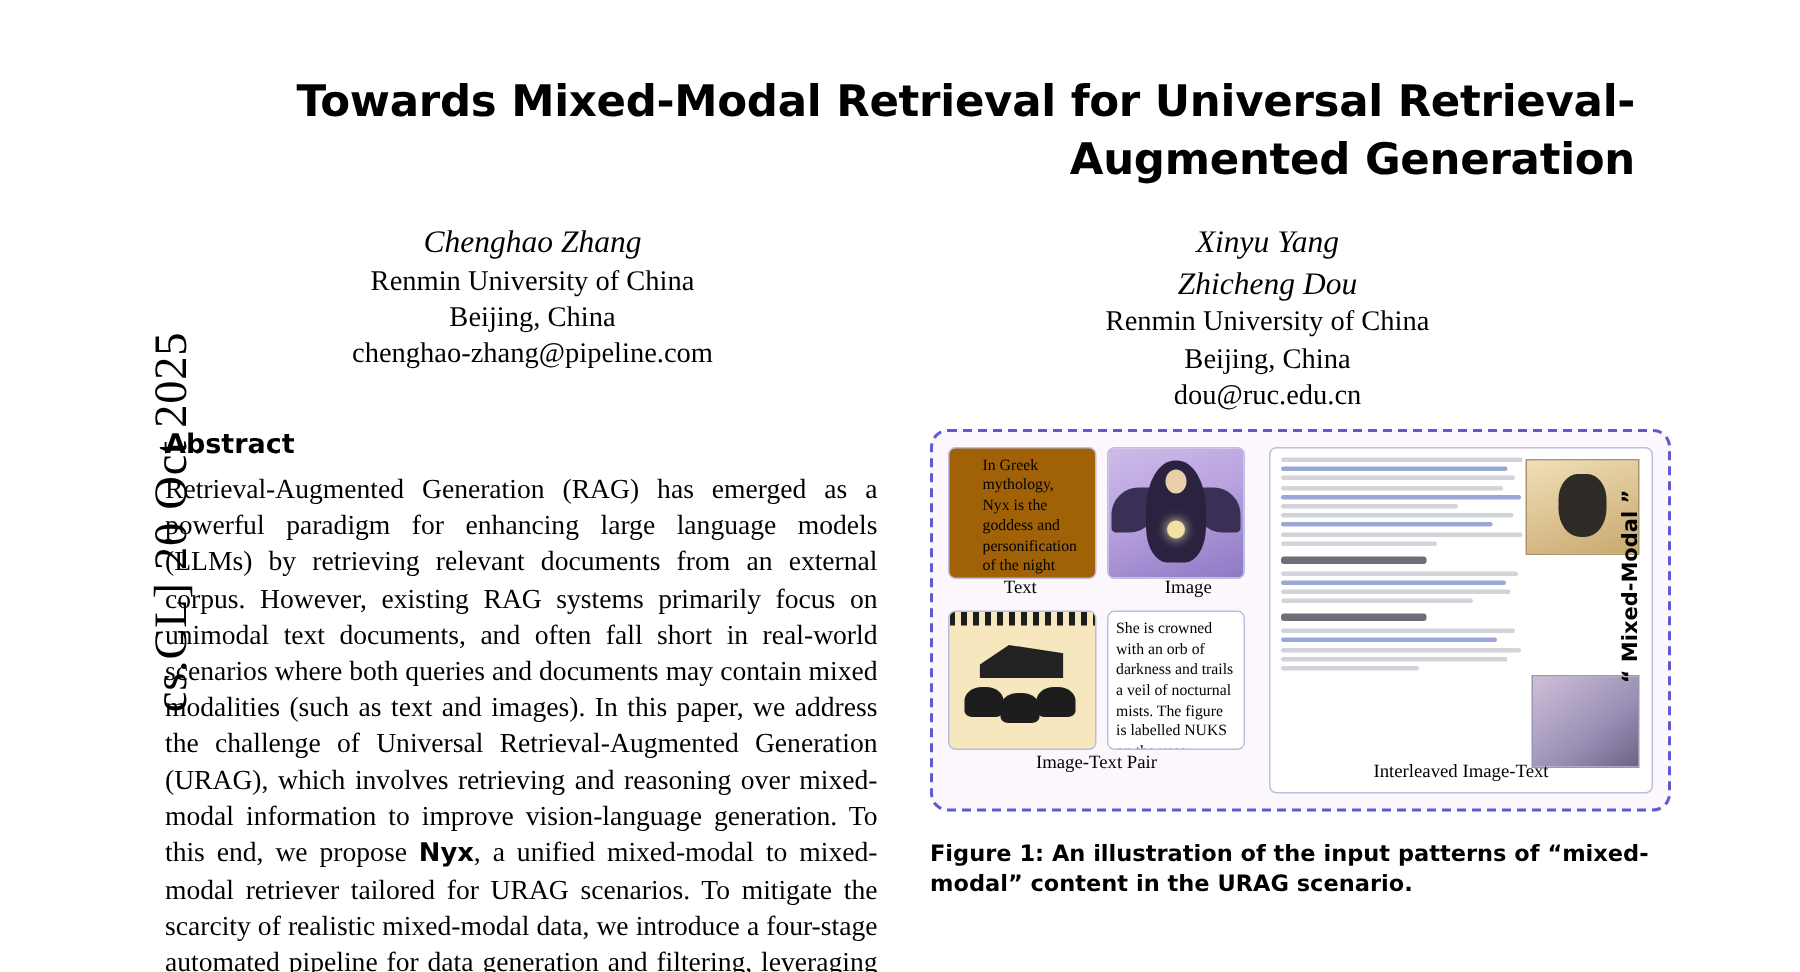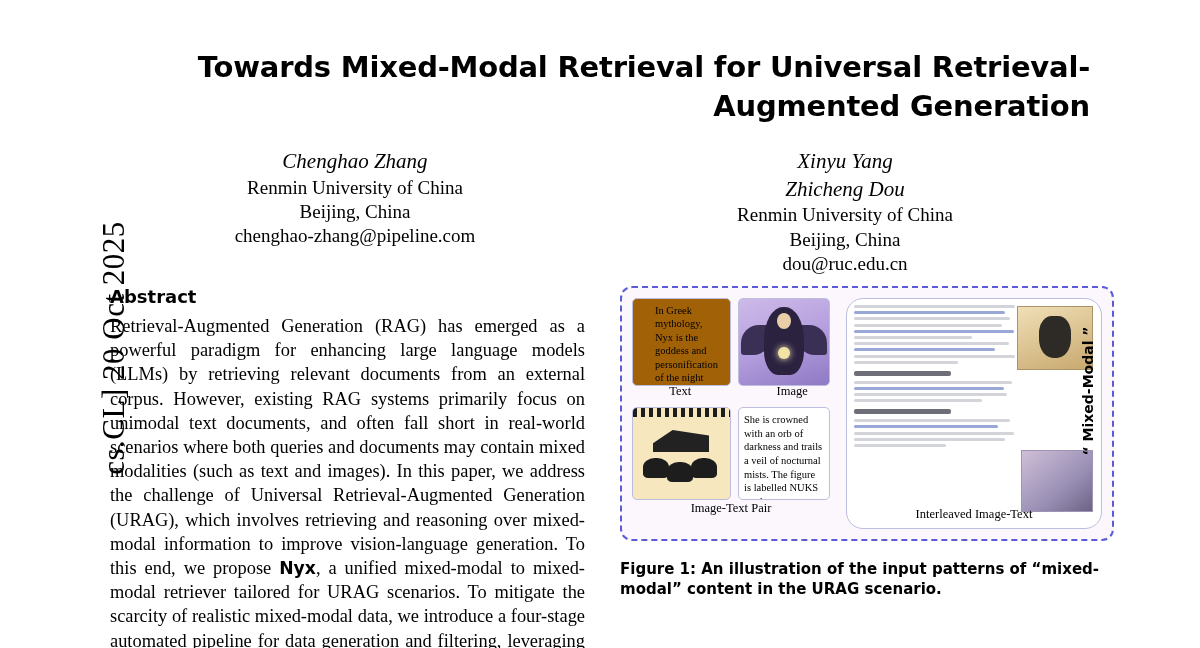--- a/index.html
+++ b/index.html
@@ -246,21 +246,21 @@
     line-height: 1.3;
     padding: 5px 5px;
     background: #ffffff;
   }
   .caption-row2 { margin-top: 1px; }
 
   .fig-right {
     flex: 1;
     background: #ffffff;
     border: 1px solid #bdbde0;
-    border-radius: 17px;
+    border-radius: 5px;
     position: relative;
     overflow: hidden;
     padding: 6px 7px;
   }
   .ghost-line {
     height: 3px;
     background: #d3d3da;
     border-radius: 2px;
     margin-bottom: 3.2px;
   }

